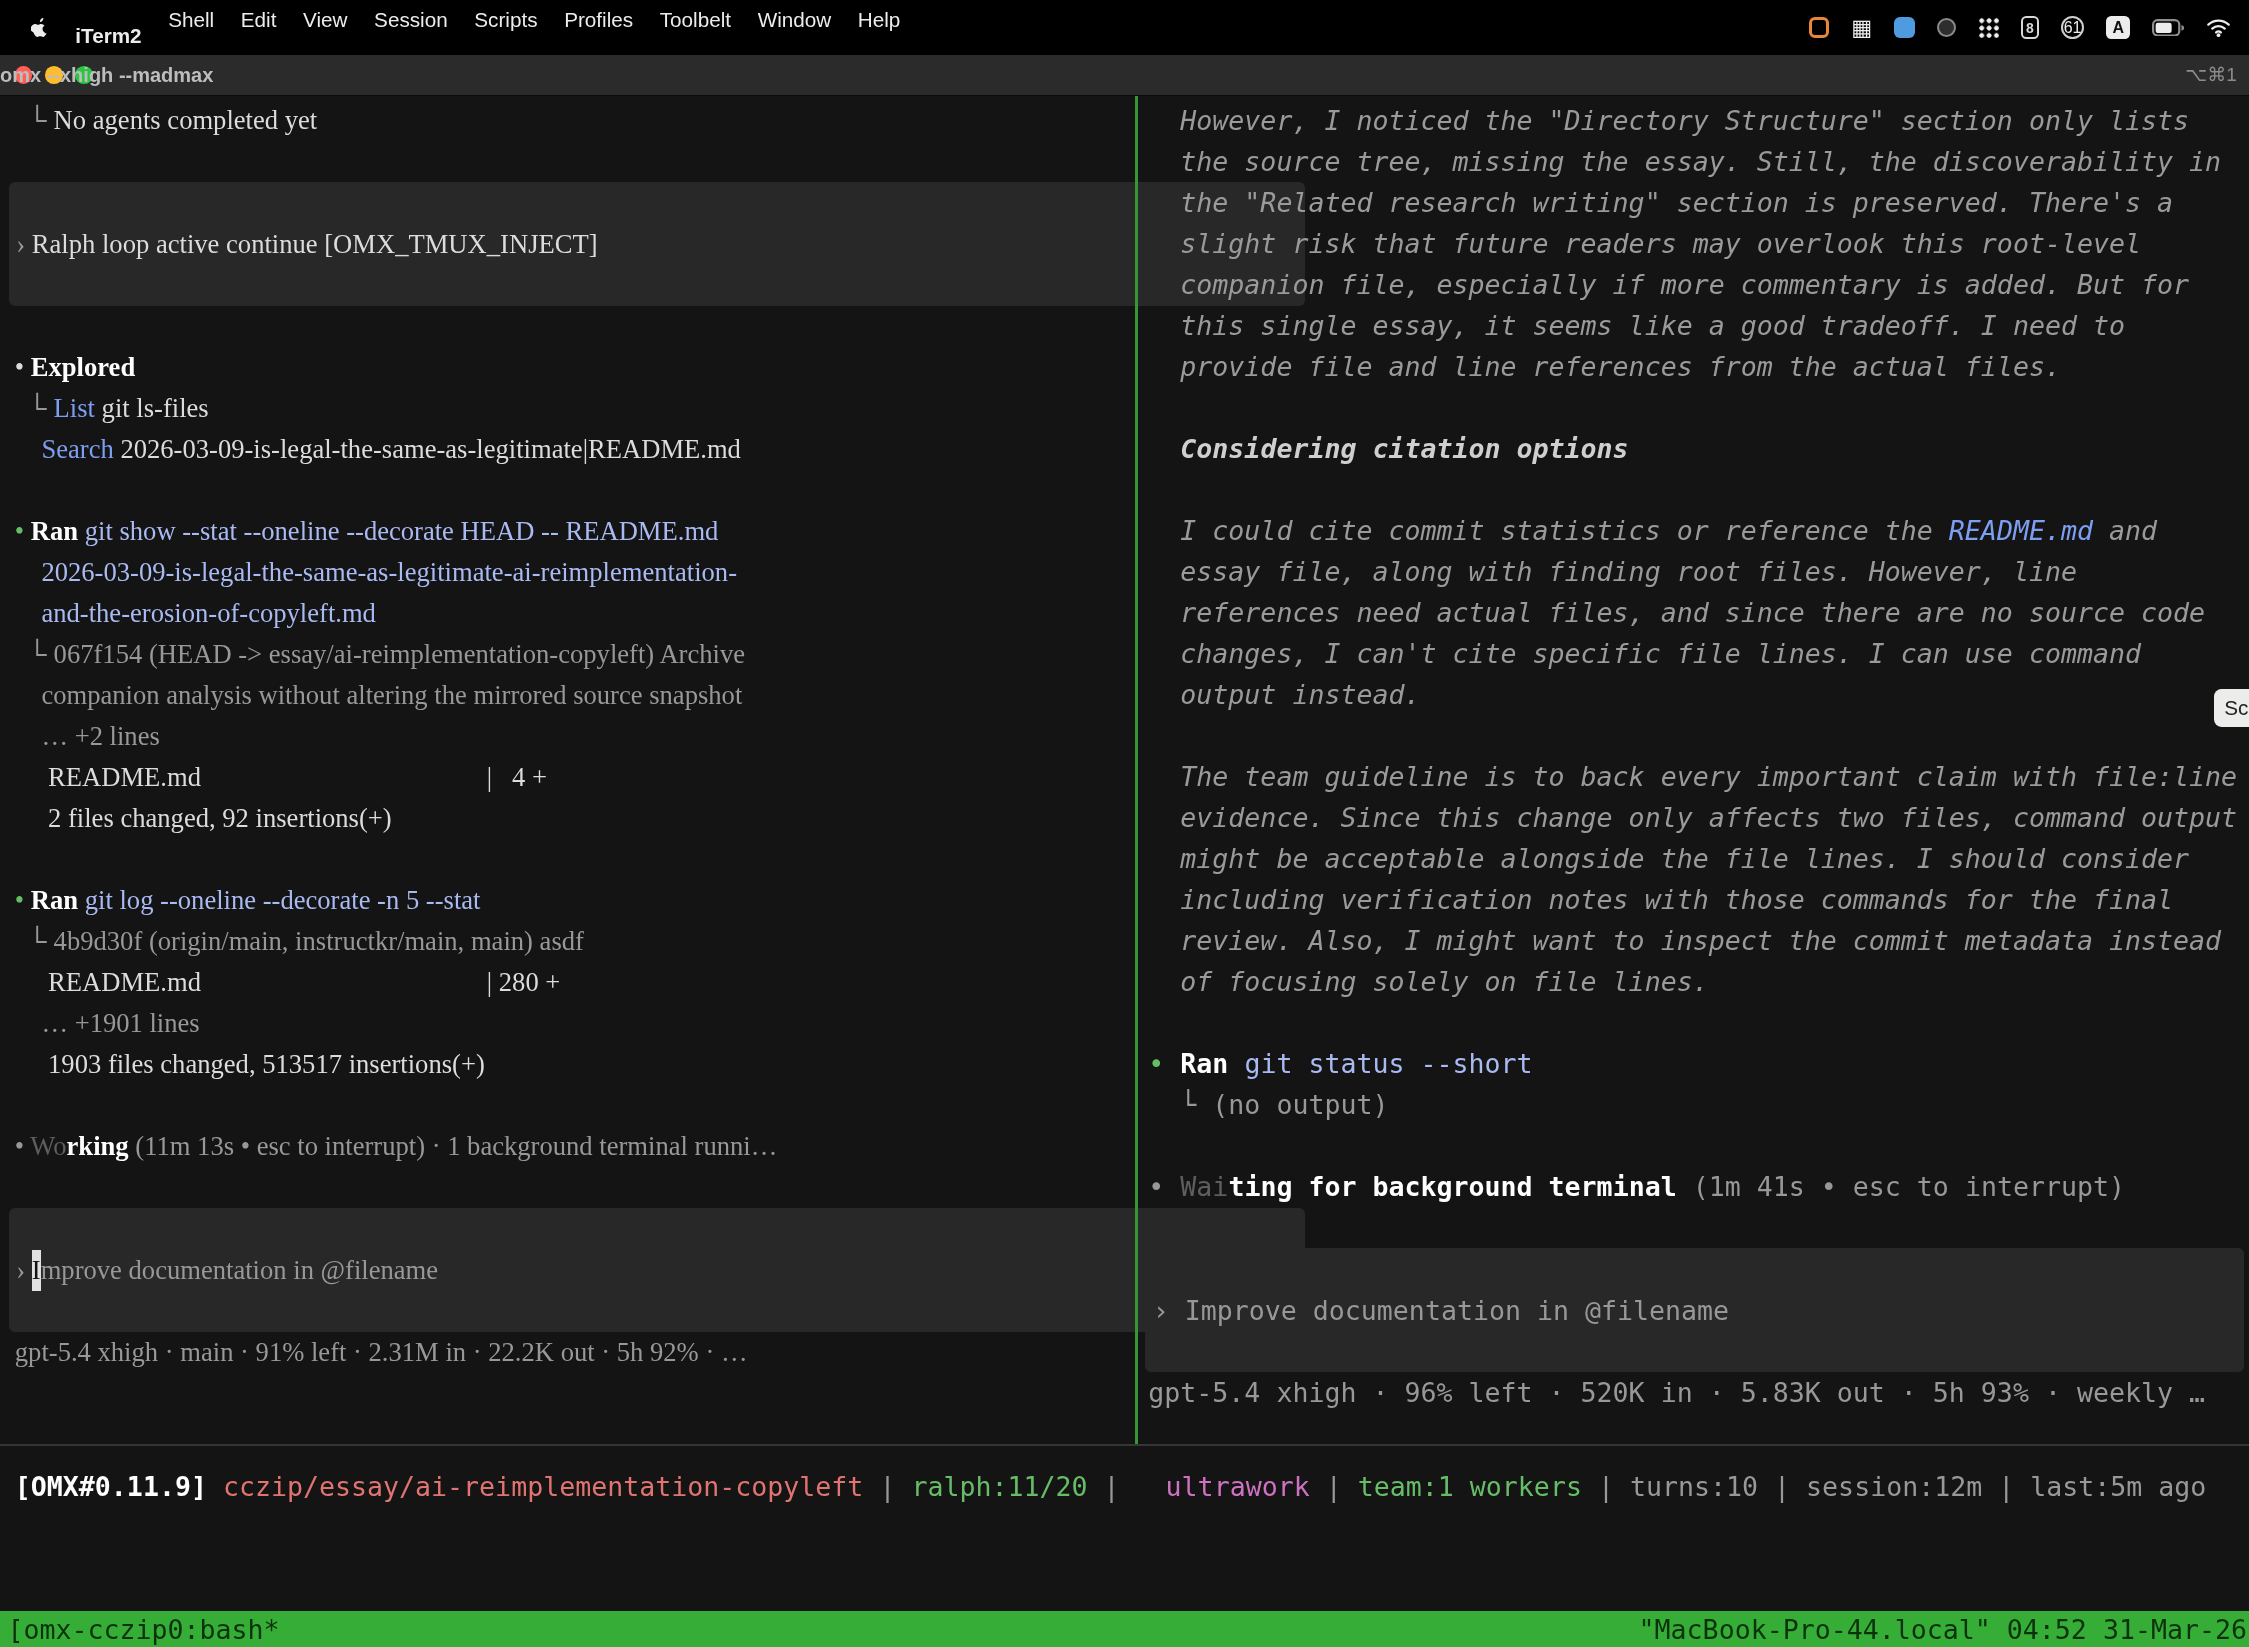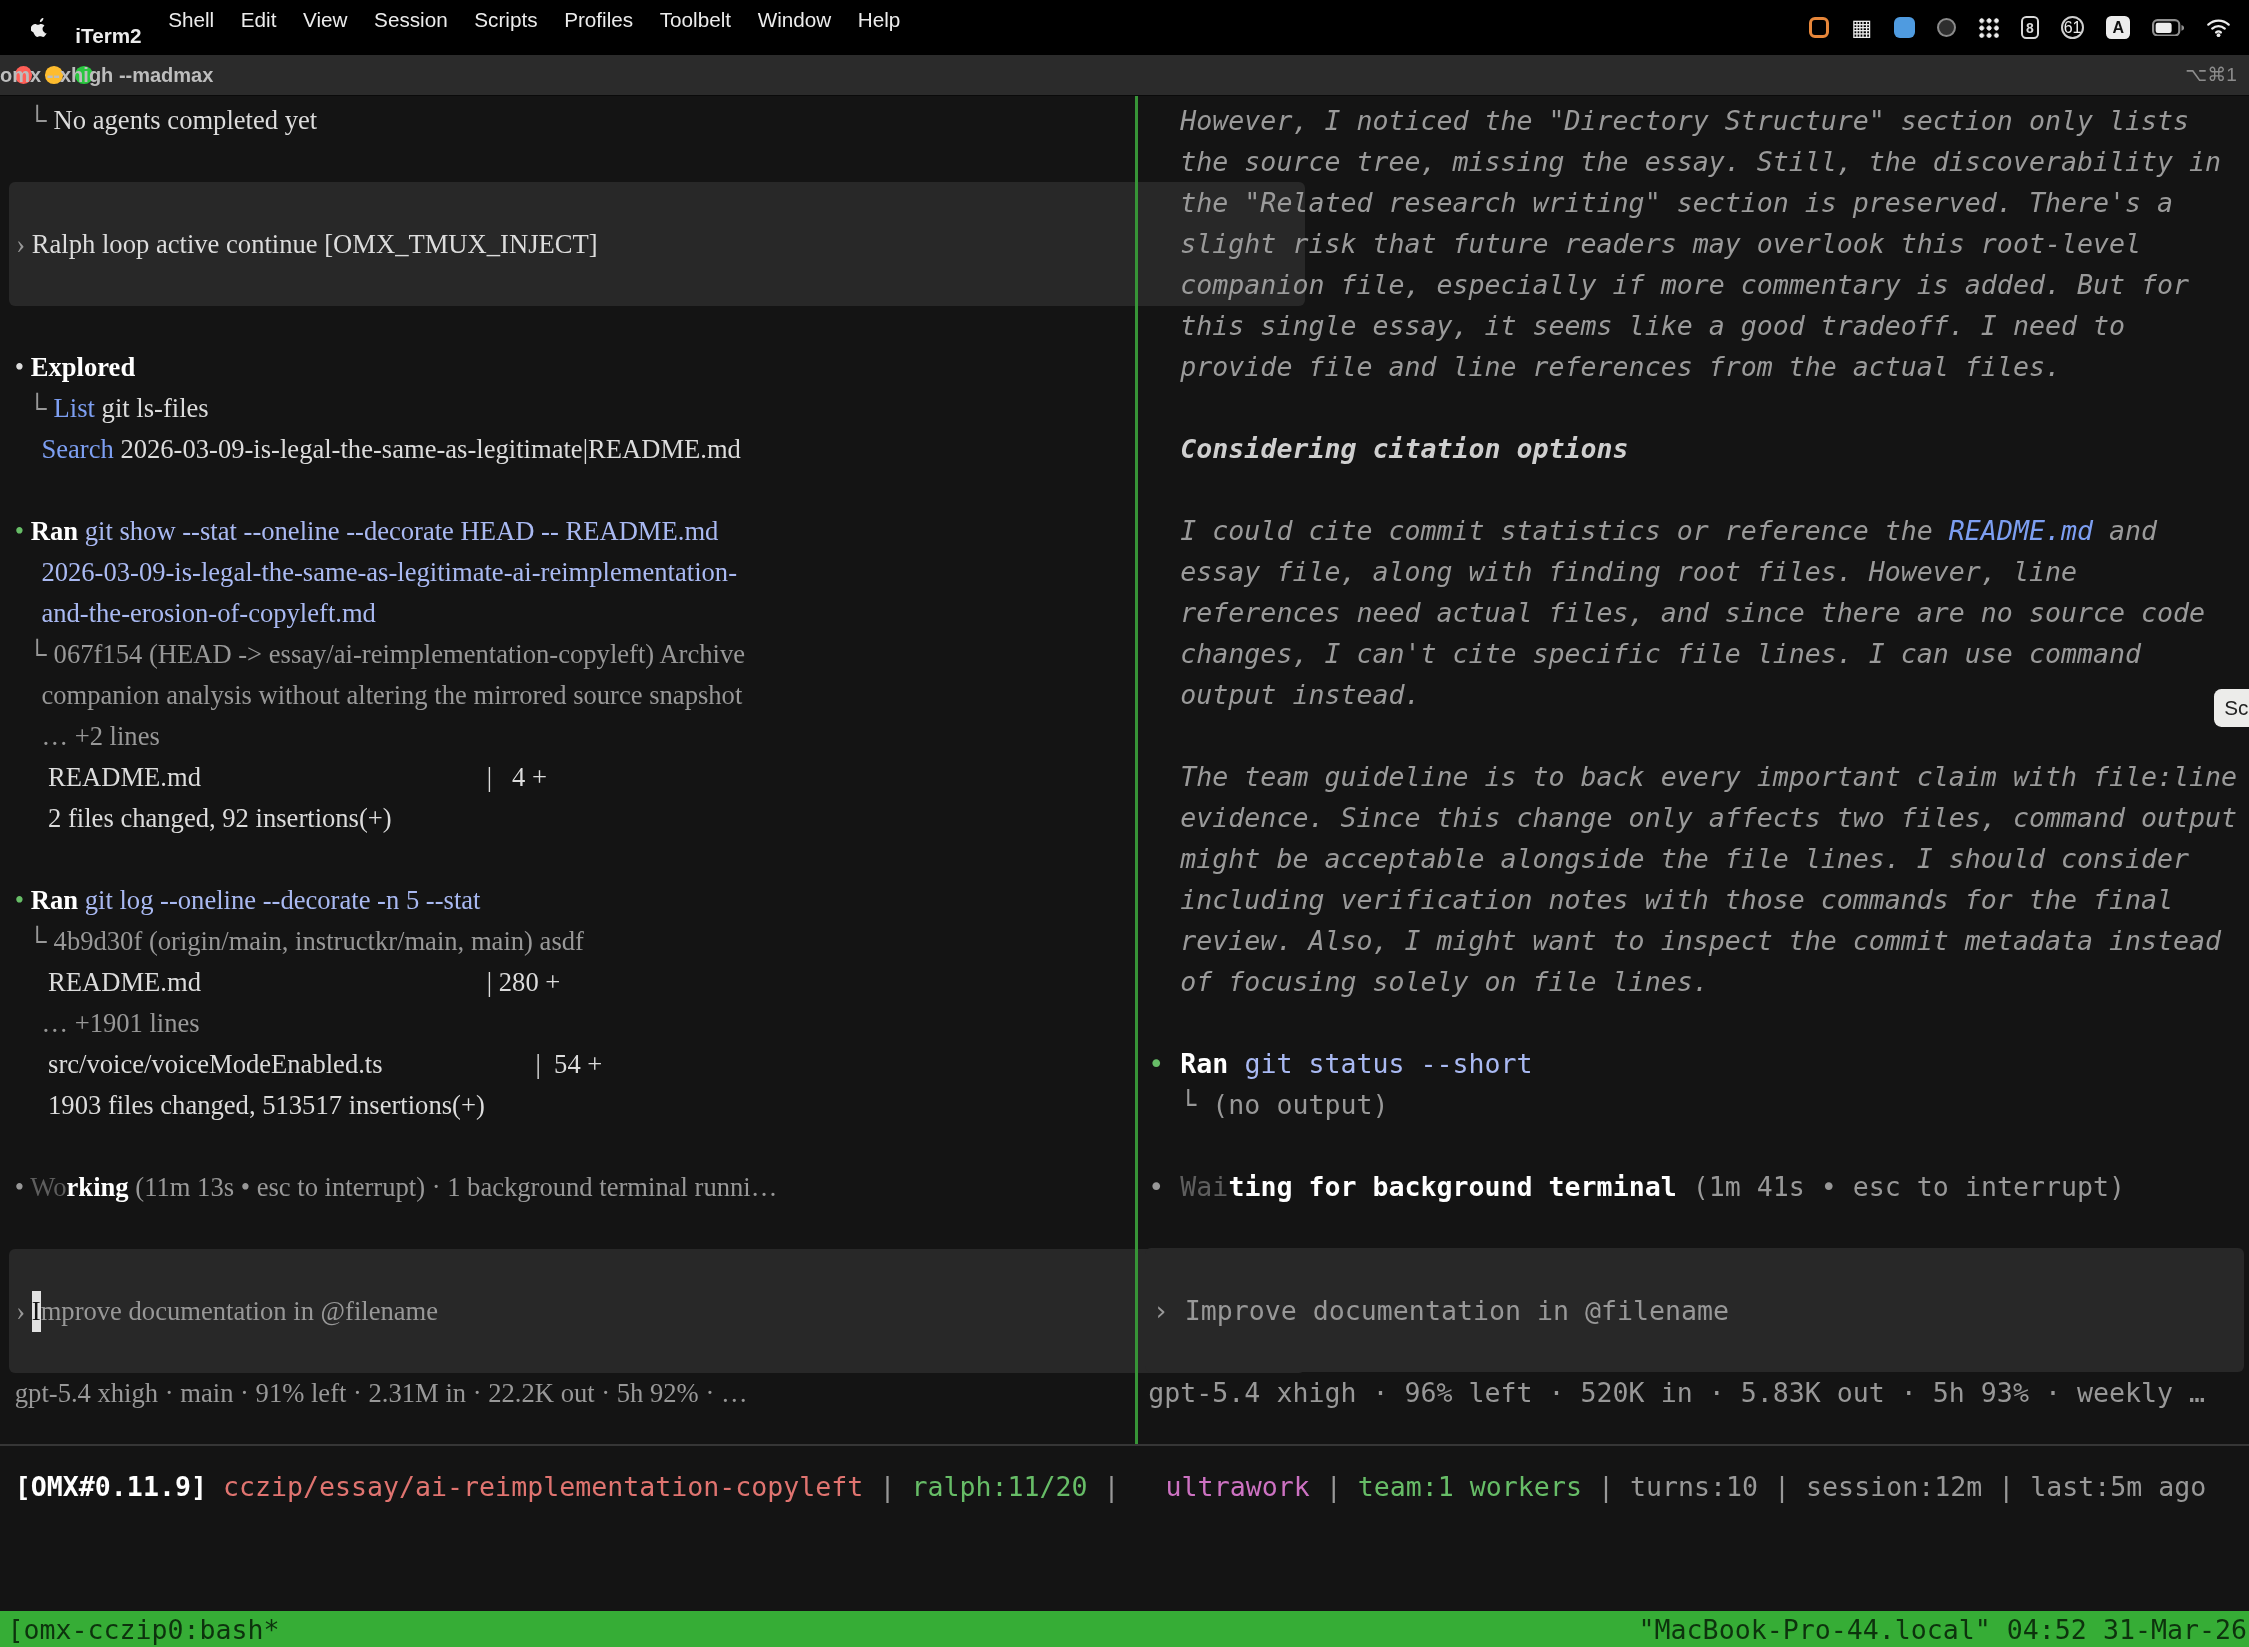--- a/index.html
+++ b/index.html
@@ -154,21 +154,20 @@
         <div class="tl"><span class="g">  └ </span><span class="g">067f154 (HEAD -&gt; essay/ai-reimplementation-copyleft) Archive</span></div>
         <div class="tl"><span class="g">    companion analysis without altering the mirrored source snapshot</span></div>
         <div class="tl"><span class="g">    … +2 lines</span></div>
         <div class="tl"><span class="w">     README.md                                           |   4 +</span></div>
         <div class="tl"><span class="w">     2 files changed, 92 insertions(+)</span></div>
         <div class="tl"></div>
         <div class="tl"><span class="grn">• </span><span class="wb">Ran </span><span class="cmd">git log --oneline --decorate -n 5 --stat</span></div>
         <div class="tl"><span class="g">  └ </span><span class="g">4b9d30f (origin/main, instructkr/main, main) asdf</span></div>
         <div class="tl"><span class="w">     README.md                                           | 280 +</span></div>
         <div class="tl"><span class="g">    … +1901 lines</span></div>
-        <div class="tl"><span class="w">     src/voice/voiceModeEnabled.ts                       |  54 +</span></div>
         <div class="tl"><span class="w">     1903 files changed, 513517 insertions(+)</span></div>
         <div class="tl"></div>
         <div class="tl"><span class="g">• </span><span class="dg">Wo</span><span class="wb">rking</span><span class="g"> (11m 13s • esc to interrupt) · 1 background terminal runni…</span></div>
         <div class="tl"></div>
         <div class="tl tbox"><span class="g">› </span><span class="cur">I</span><span class="g">mprove documentation in @filename</span></div>
         <div class="tl"><span class="g">gpt-5.4 xhigh · main · 91% left · 2.31M in · 22.2K out · 5h 92% · …</span></div>
       </div>
     <div class="pane-divider"></div>
     <div class="pane pane-right">
         <div class="tl"><span class="ig">  However, I noticed the "Directory Structure" section only lists</span></div>

